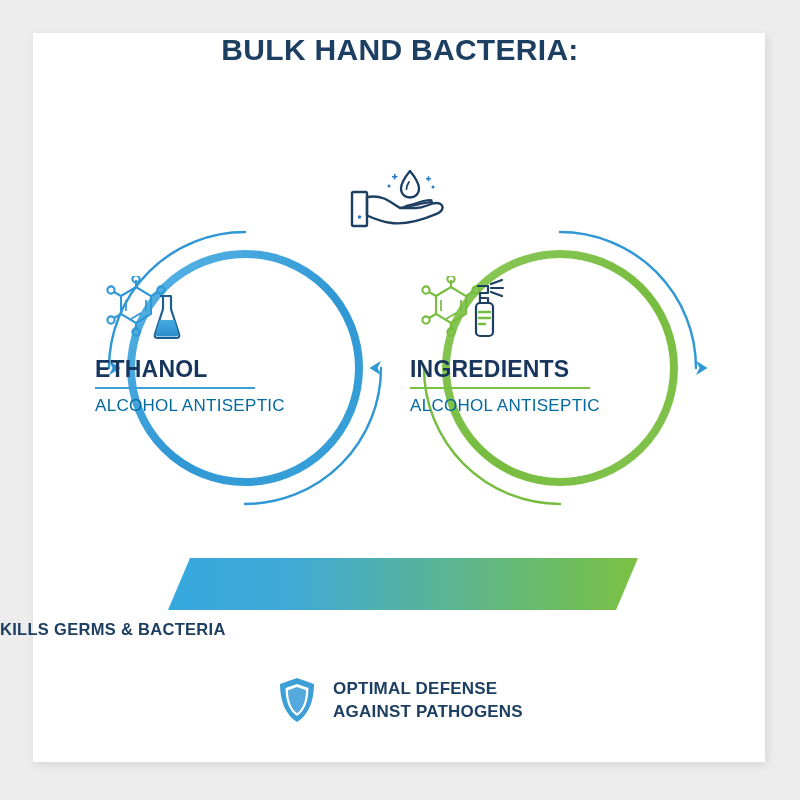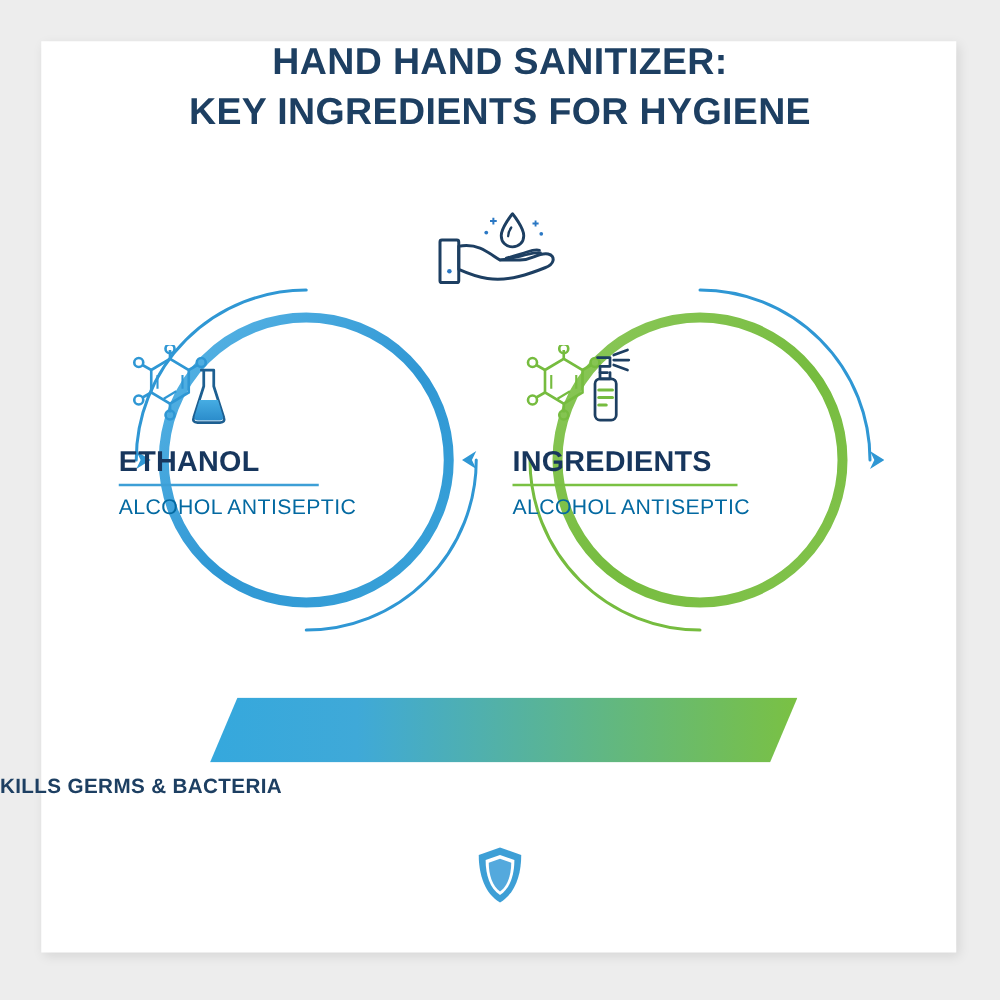--- a/index.html
+++ b/index.html
@@ -191,22 +191,21 @@
   }
 </style>
 </head>
 <body>
 
 <div id="canvas">
 
   <div class="card"></div>
 
   <div class="title-block">
-    <div class="title-line">HAND HAND SANITIZER:</div>
-    <div class="title-line l2">KEY INGREDIENTS FOR HYGIENE</div>
+    <div class="title-line">BULK HAND BACTERIA:</div>
   </div>
 
   <div class="hand-icon">
     <svg viewBox="0 0 104 70" width="104" height="70" xmlns="http://www.w3.org/2000/svg">
 
       <path d="M62 8 C62 8 53 19 53 25.5 C53 31 57 34.5 62 34.5 C67 34.5 71 31 71 25.5 C71 19 62 8 62 8 Z" fill="none" stroke="#1d3f62" stroke-width="2.3" stroke-linejoin="round"></path>
       <path d="M58.5 26 C58.5 22.5 61 19 61 19" fill="none" stroke="#1d3f62" stroke-width="1.8" stroke-linecap="round"></path>
 
       <g fill="#2b78c4">
         <path d="M44 13 l1.9 0 0 -1.9 1.6 0 0 1.9 1.9 0 0 1.6 -1.9 0 0 1.9 -1.6 0 0 -1.9 -1.9 0 z"></path>
@@ -361,15 +360,19 @@
   <div class="banner-sub">KILLS GERMS &amp; BACTERIA</div>
 
   <div class="footer">
     <div class="shield-icon">
       <svg viewBox="0 0 40 48" width="40" height="48" xmlns="http://www.w3.org/2000/svg">
         <path d="M20 2 L37 8 C37 24 32 39 20 46 C8 39 3 24 3 8 Z" fill="#3d9fd6"></path>
         <path d="M20 8 L31.5 12 C31.5 24 28 35 20 40 C12 35 8.5 24 8.5 12 Z" fill="#ffffff"></path>
         <path d="M20 11 L29 14.2 C29 24 26 33 20 37.2 C14 33 11 24 11 14.2 Z" fill="#54a9dd"></path>
       </svg>
     </div>
+    <div class="footer-text">
+      <span class="footer-line">OPTIMAL DEFENSE</span>
+      <span class="footer-line">AGAINST PATHOGENS</span>
+    </div>
   </div>
 
 </div>
 
 </body></html>

